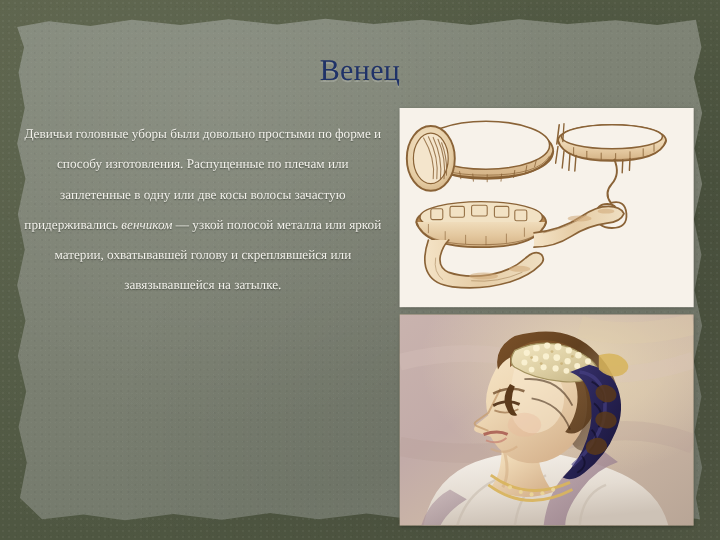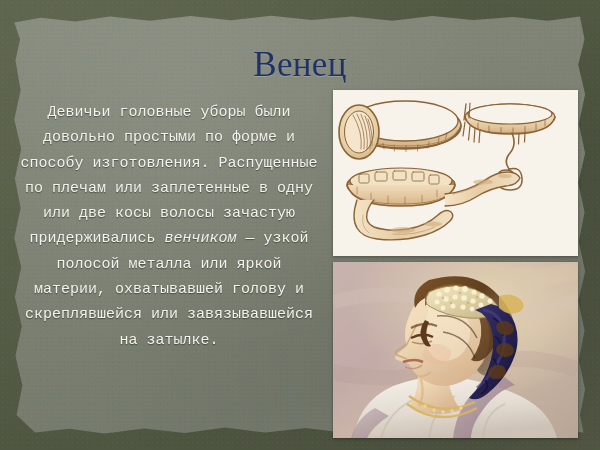--- a/index.html
+++ b/index.html
@@ -54,35 +54,35 @@
       radial-gradient(rgba(255,255,255,.055) 0.6px, transparent 0.75px),
       radial-gradient(rgba(0,0,0,.05) 0.6px, transparent 0.75px);
     background-size:4px 4px, 6px 6px;
     background-position:0 0, 2px 3px;
   }
 
   
   #title{
     position:absolute;left:0;top:47px;width:600px;
     text-align:center;
-    font-size:35px;line-height:1;
+    font-size:25px;line-height:1;
     color:#1f3268;
     letter-spacing:.3px;
     text-shadow:0 1px 0 rgba(255,255,255,.18);
     font-family:"Liberation Serif", serif;
   }
 
   
   #body-text{
     position:absolute;left:18px;top:100px;width:302px;
     text-align:center;
     color:#f3f2ec;
-    font-size:15px;
+    font-size:11px;
     line-height:25.3px;
-    font-family:Liberation Mono, monospace;
+    font-family:Liberation Serif, serif;
     text-shadow:0 1px 1px rgba(30,35,25,.55);
   }
   #body-text .em{font-style:italic;}
 
   
   .shot{position:absolute;overflow:hidden;}
   #illustration{
     left:333px;top:90px;width:245px;height:166px;
     background:#f7f2ea;
     box-shadow:0 1px 3px rgba(0,0,0,.35);

